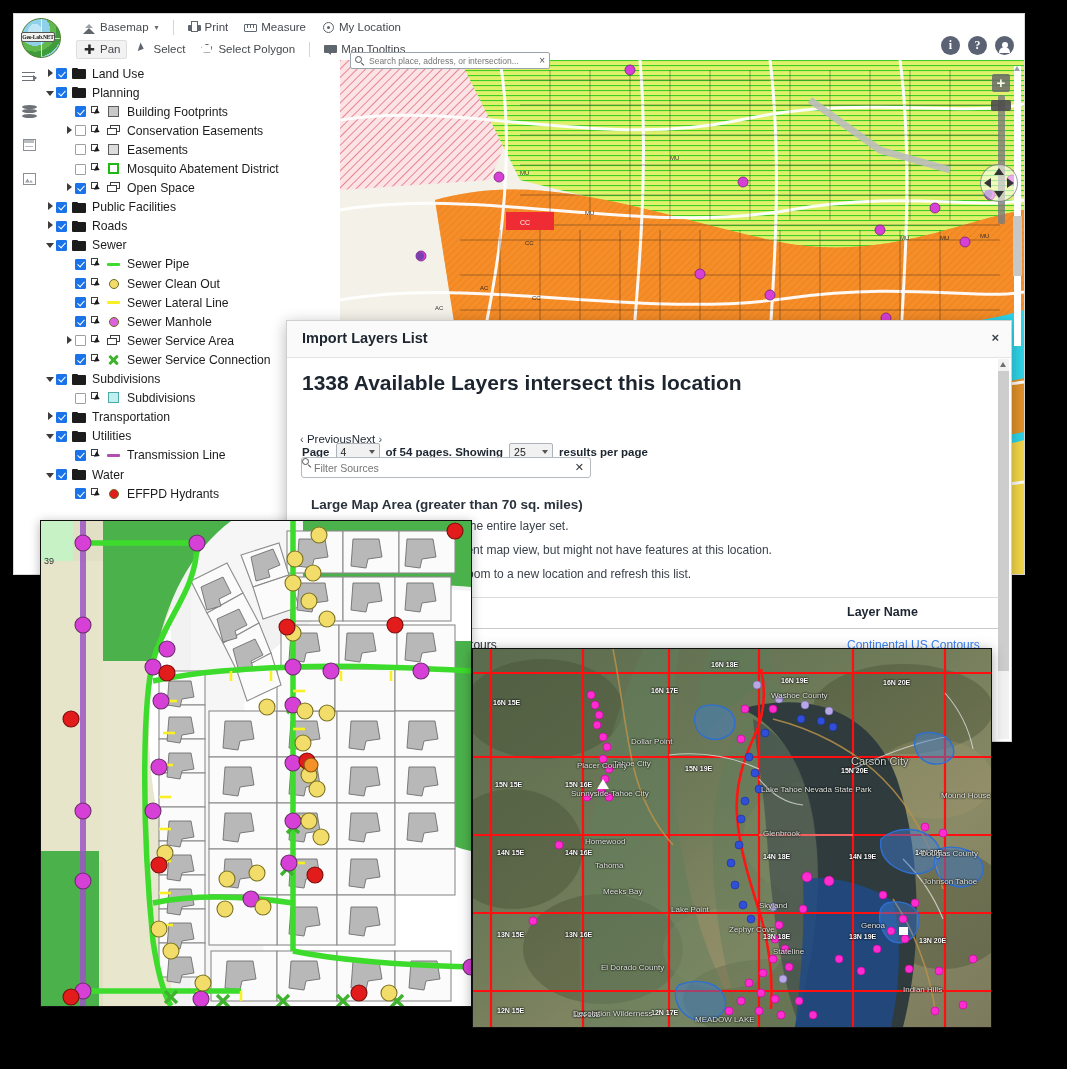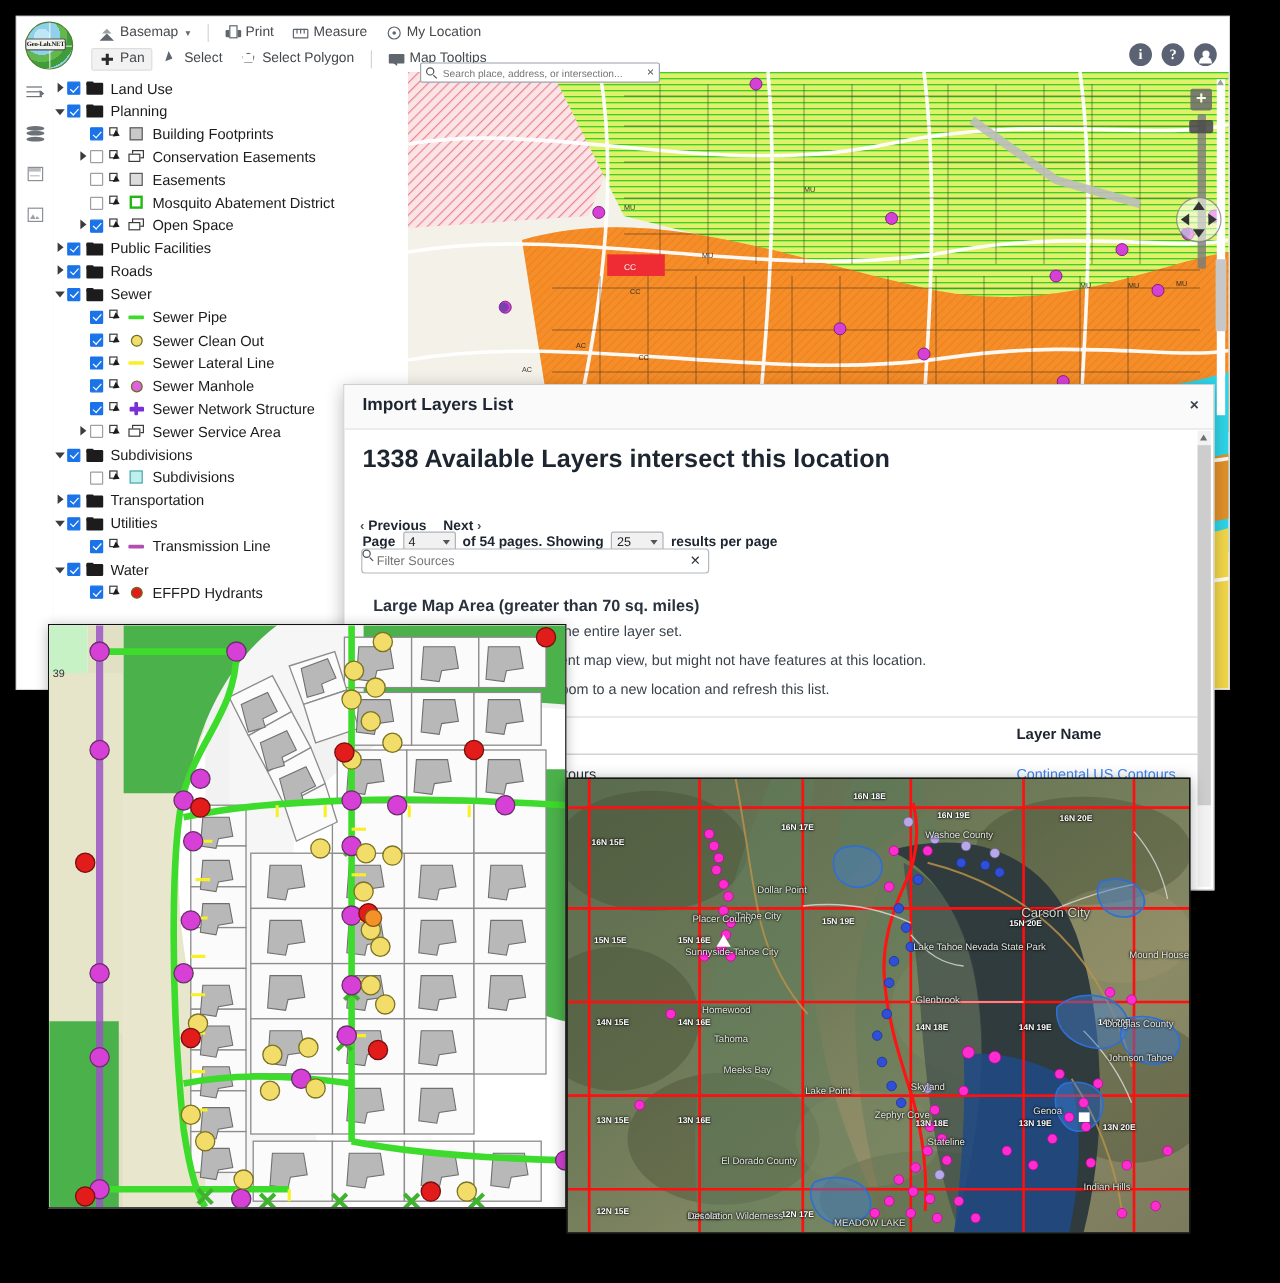--- a/index.html
+++ b/index.html
@@ -207,22 +207,22 @@
   .dlg-x{position:absolute;right:12px;top:9px;font-size:13px;color:#3b4350;font-weight:bold;}
   .dlg-body{position:absolute;left:0;top:36px;width:724px;height:384px;overflow:hidden;}
   .dlg-h2{position:absolute;left:15px;top:14px;font-size:21px;font-weight:bold;color:#1d2630;}
   .pagerow{position:absolute;left:15px;top:50px;display:flex;align-items:center;gap:6px;
      font-size:11.5px;font-weight:bold;color:#1d2630;margin-top:36px;}
   .selbox{border:1px solid #aeb3b9;background:#f1f1f1;border-radius:2px;height:15px;
      min-width:24px;padding:0 14px 0 4px;font-size:10.5px;font-weight:normal;color:#222;
      position:relative;display:flex;align-items:center;}
   .selbox:after{content:"";position:absolute;right:4px;top:6px;width:0;height:0;
      border-left:3.5px solid transparent;border-right:3.5px solid transparent;border-top:4px solid #555;}
-  .navrow{position:absolute;left:13px;top:76px;display:flex;align-items:flex-end;gap:14px;
-     font-size:11.5px;color:#1d2630;font-weight:bold;}
+  .navrow{position:absolute;left:13px;top:76px;display:flex;align-items:flex-end;
+     font-size:11.5px;color:#1d2630;}
   .navrow span.ch{color:#4a5260;font-size:11px;}
   .filterbox{position:absolute;left:14px;top:100px;width:290px;height:21px;
      border:1px solid #b4b9bf;border-radius:3px;background:#fff;display:flex;align-items:center;
      padding:0 6px;box-sizing:border-box;}
   .filterbox input{border:0;outline:0;flex:1;font-size:10.5px;color:#7c8086;
      font-family:"Liberation Sans",sans-serif;padding-left:6px;background:transparent;}
   .filterbox .xs{font-size:11px;color:#30363d;}
   .note-h{position:absolute;left:24px;top:140px;font-size:13.5px;font-weight:bold;color:#2a323c;}
   .note-li{position:absolute;left:44px;font-size:12px;color:#3b424b;}
   .note-li:before{content:"\2022";position:absolute;left:-11px;top:-1px;font-size:11px;color:#3b424b;}
@@ -451,36 +451,36 @@
       <div class="trow ind1">
         <span class="arrow"></span>
         <span class="cb on"></span>
         <span class="qi"></span>
         <span class="sym">
           <i class="sw-dot" style="background:#dd62dd"></i>
         </span>
         <span class="lbl">Sewer Manhole</span>
       </div>
       <div class="trow ind1">
-        <span class="arrow"></span>
-        <span class="cb on"></span>
-        <span class="qi"></span>
-        <span class="sym">
-          <i class="sw-plus"></i>
-        </span>
-        <span class="lbl">Sewer Network Structure</span>
-      </div>
-      <div class="trow ind1">
         <span class="arrow right"></span>
         <span class="cb"></span>
         <span class="qi"></span>
         <span class="sym">
           <i class="sw-multi"></i>
         </span>
         <span class="lbl">Sewer Service Area</span>
+      </div>
+      <div class="trow ind1">
+        <span class="arrow"></span>
+        <span class="cb on"></span>
+        <span class="qi"></span>
+        <span class="sym">
+          <i class="sw-x"></i>
+        </span>
+        <span class="lbl">Sewer Service Connection</span>
       </div>
       <div class="trow">
         <span class="arrow down"></span>
         <span class="cb on"></span>
         <span class="folder"></span>
         <span class="lbl">Subdivisions</span>
       </div>
       <div class="trow ind1">
         <span class="arrow"></span>
         <span class="cb"></span>

